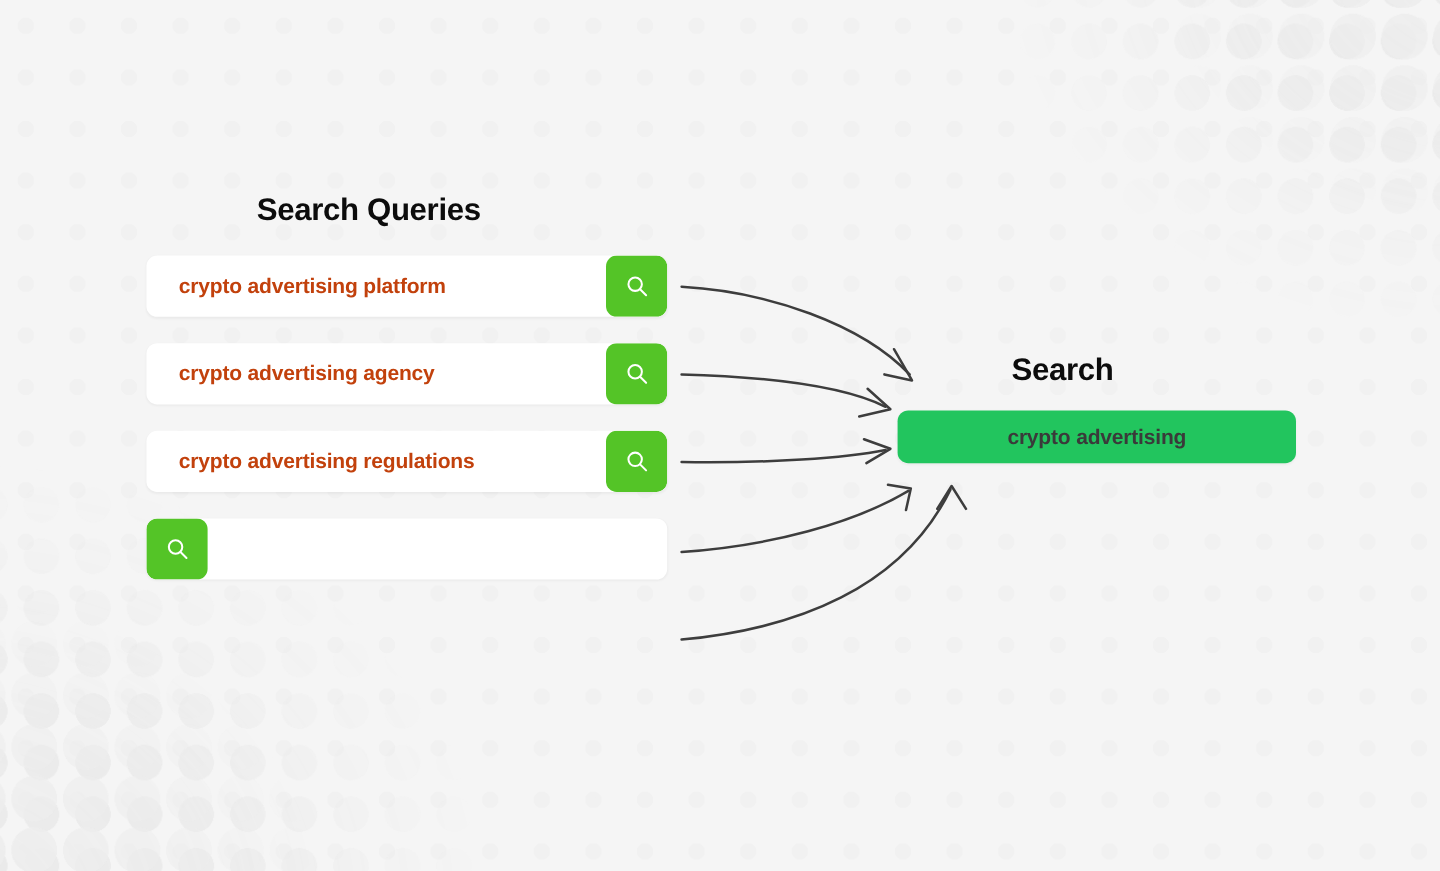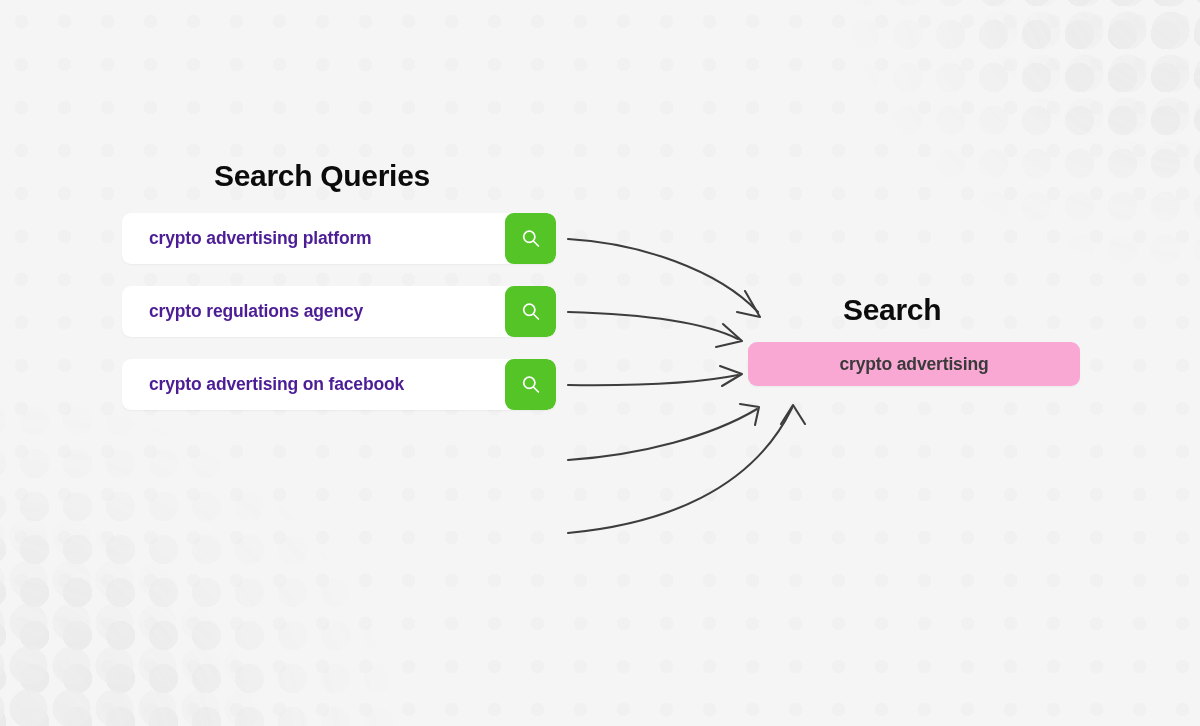--- a/index.html
+++ b/index.html
@@ -59,21 +59,21 @@
   .dots-faint {
     position:absolute; inset:0;
     background-image: radial-gradient(circle at center, #f0f0f0 22%, transparent 23%);
     background-size: 43px 43px;
     opacity:.9;
   }
 
   
   .heading {
     position:absolute;
-    font-size:30px;
+    font-size:26px;
     font-weight:700;
     color:#0c0c0c;
     letter-spacing:-0.3px;
     white-space:nowrap;
   }
   #queries-title { left:214px; top:159px; }
   #keyword-title { left:843px; top:293px; }
 
   
   .queries { position:absolute; left:122px; top:213px; }
@@ -88,41 +88,41 @@
     box-shadow:0 1px 2px rgba(0,0,0,.045);
     overflow:hidden;
   }
   .query-text {
     flex:1;
     display:flex;
     align-items:center;
     padding-left:27px;
     font-size:17.5px;
     font-weight:700;
-    color:#4c1d95;
+    color:#c2410c;
     letter-spacing:-0.15px;
     white-space:nowrap;
   }
   .search-btn {
     width:51px;
     flex:0 0 51px;
     background:#54c427;
     border-radius:9px;
     display:flex;
     align-items:center;
     justify-content:center;
   }
   .search-btn svg { display:block; }
 
   
   .keyword-chip {
     position:absolute;
     left:748px; top:342px;
     width:332px; height:44px;
-    background:#f9a8d4;
+    background:#22c55e;
     border-radius:9px;
     box-shadow:0 1px 2px rgba(0,0,0,.045);
     display:flex;
     align-items:center;
     justify-content:center;
     font-size:17.5px;
     font-weight:700;
     color:#3a3a3a;
     letter-spacing:-0.15px;
   }
@@ -153,35 +153,45 @@
       <span>
         <svg width="24" height="24" viewBox="0 0 24 24" fill="none" stroke="#ffffff" stroke-width="1.7" stroke-linecap="round">
           <circle cx="10.3" cy="9.8" r="5.6"></circle>
           <line x1="14.4" y1="14" x2="19.4" y2="19"></line>
         </svg>
       </span>
     </div>
   </div>
 
   <div class="query-row">
-    <div class="query-text">crypto regulations agency</div>
-    <div class="search-btn">
-      <span>
-        <svg width="24" height="24" viewBox="0 0 24 24" fill="none" stroke="#ffffff" stroke-width="1.7" stroke-linecap="round">
-          <circle cx="10.3" cy="9.8" r="5.6"></circle>
-          <line x1="14.4" y1="14" x2="19.4" y2="19"></line>
-        </svg>
-      </span>
-    </div>
-  </div>
-
-
-
-  <div class="query-row">
-    <div class="query-text">crypto advertising on facebook</div>
+    <div class="query-text">crypto advertising agency</div>
+    <div class="search-btn">
+      <span>
+        <svg width="24" height="24" viewBox="0 0 24 24" fill="none" stroke="#ffffff" stroke-width="1.7" stroke-linecap="round">
+          <circle cx="10.3" cy="9.8" r="5.6"></circle>
+          <line x1="14.4" y1="14" x2="19.4" y2="19"></line>
+        </svg>
+      </span>
+    </div>
+  </div>
+
+
+  <div class="query-row">
+    <div class="query-text">crypto advertising regulations</div>
+    <div class="search-btn">
+      <span>
+        <svg width="24" height="24" viewBox="0 0 24 24" fill="none" stroke="#ffffff" stroke-width="1.7" stroke-linecap="round">
+          <circle cx="10.3" cy="9.8" r="5.6"></circle>
+          <line x1="14.4" y1="14" x2="19.4" y2="19"></line>
+        </svg>
+      </span>
+    </div>
+  </div>
+
+  <div class="query-row">
     <div class="search-btn">
       <span>
         <svg width="24" height="24" viewBox="0 0 24 24" fill="none" stroke="#ffffff" stroke-width="1.7" stroke-linecap="round">
           <circle cx="10.3" cy="9.8" r="5.6"></circle>
           <line x1="14.4" y1="14" x2="19.4" y2="19"></line>
         </svg>
       </span>
     </div>
   </div>
 

